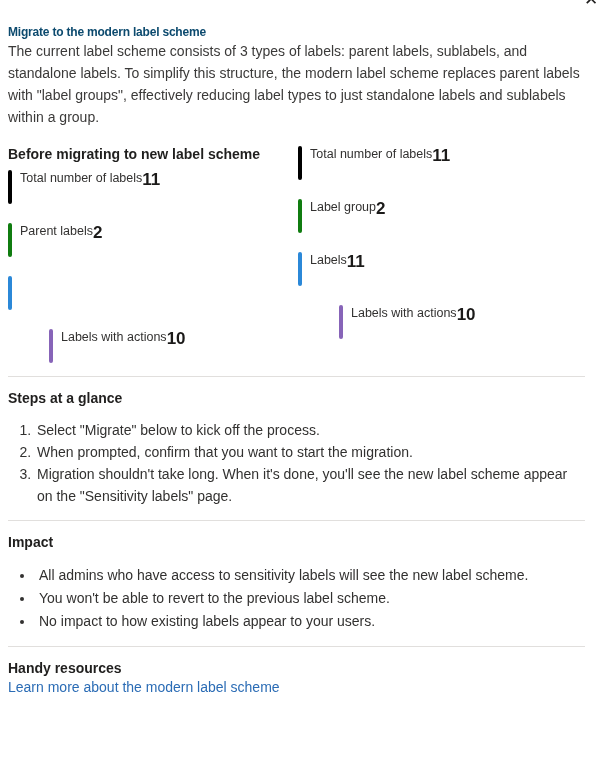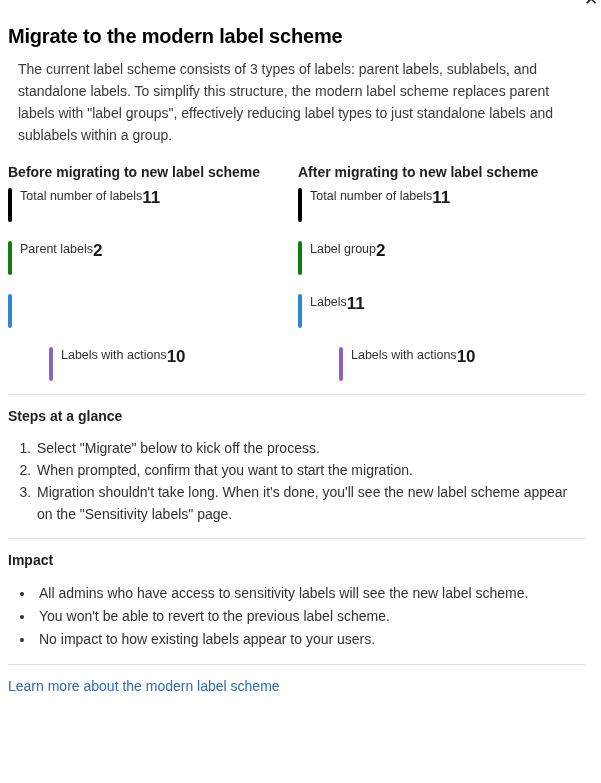--- a/index.html
+++ b/index.html
@@ -26,29 +26,29 @@
     line-height: 20px;
     color: #201f1e;
     text-align: center;
     background: transparent;
     border: none;
     padding: 0;
     cursor: pointer;
   }
 
   h1.page-title {
-    font-size: 20px;
+    font-size: 12px;
     font-weight: 700;
-    color: #000000;
+    color: #0c4a6e;
     margin: 25px 0 1px 0;
     letter-spacing: -0.2px;
   }
 
   p.intro {
-    margin: 10px;
+    margin: 0;
     line-height: 22px;
     color: #3b3a39;
     max-width: 578px;
   }
 
   .columns {
     display: grid;
     grid-template-columns: 290px 1fr;
     margin-top: 18px;
   }
@@ -160,21 +160,20 @@
       <div class="stat">
         <span class="stat-bar" style="background: rgb(135, 100, 184);"></span>
         <span class="stat-text">
           <span class="stat-label">Labels with actions</span>
           <span class="stat-value">10</span>
         </span>
       </div>
     </div>
 
     <div class="column">
-      <h3 class="col-heading">After migrating to new label scheme</h3>
 
       <div class="stat">
         <span class="stat-bar" style="background: rgb(0, 0, 0);"></span>
         <span class="stat-text">
           <span class="stat-label">Total number of labels</span>
           <span class="stat-value">11</span>
         </span>
       </div>
 
       <div class="stat">
@@ -223,16 +222,17 @@
     <ul class="impact-list">
       <li>All admins who have access to sensitivity labels will see the new label scheme.</li>
       <li>You won't be able to revert to the previous label scheme.</li>
       <li>No impact to how existing labels appear to your users.</li>
     </ul>
   </div>
 
   <hr class="divider">
 
   <div class="resources">
+    <h2 class="section-heading">Handy resources</h2>
     <a class="resource-link">Learn more about the modern label scheme</a>
   </div>
 
 </div>
 
 </body></html>

